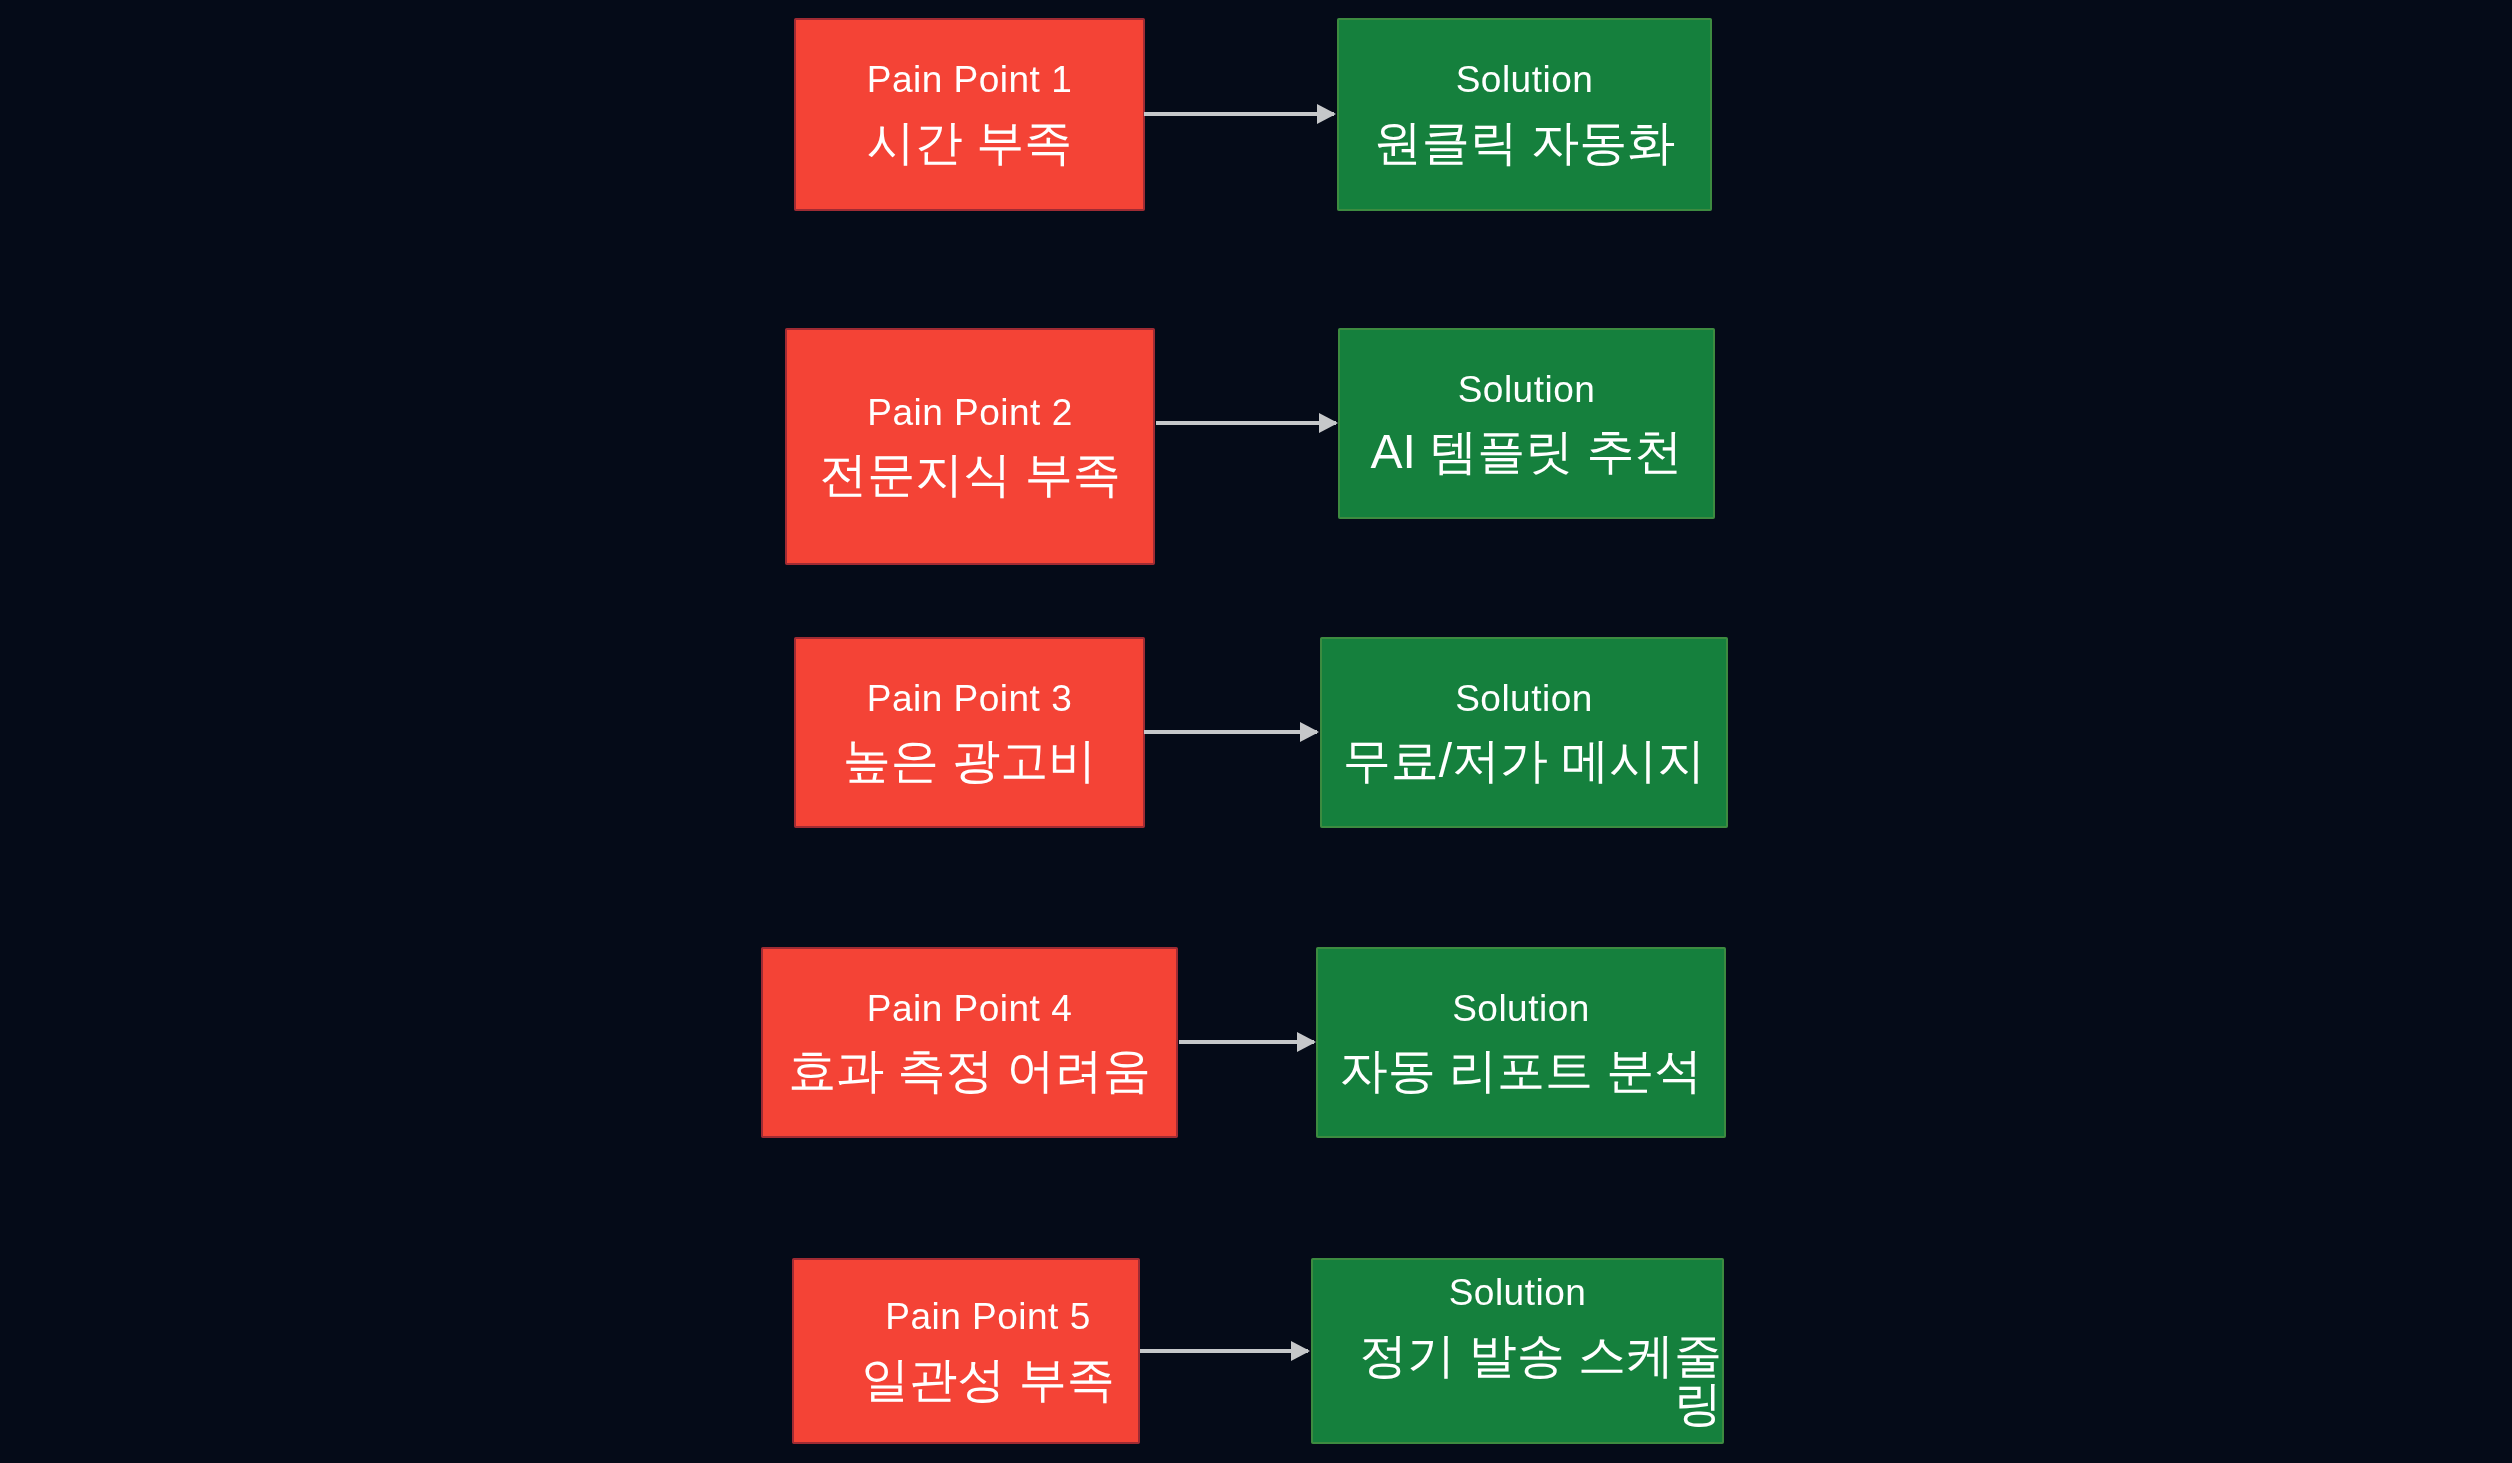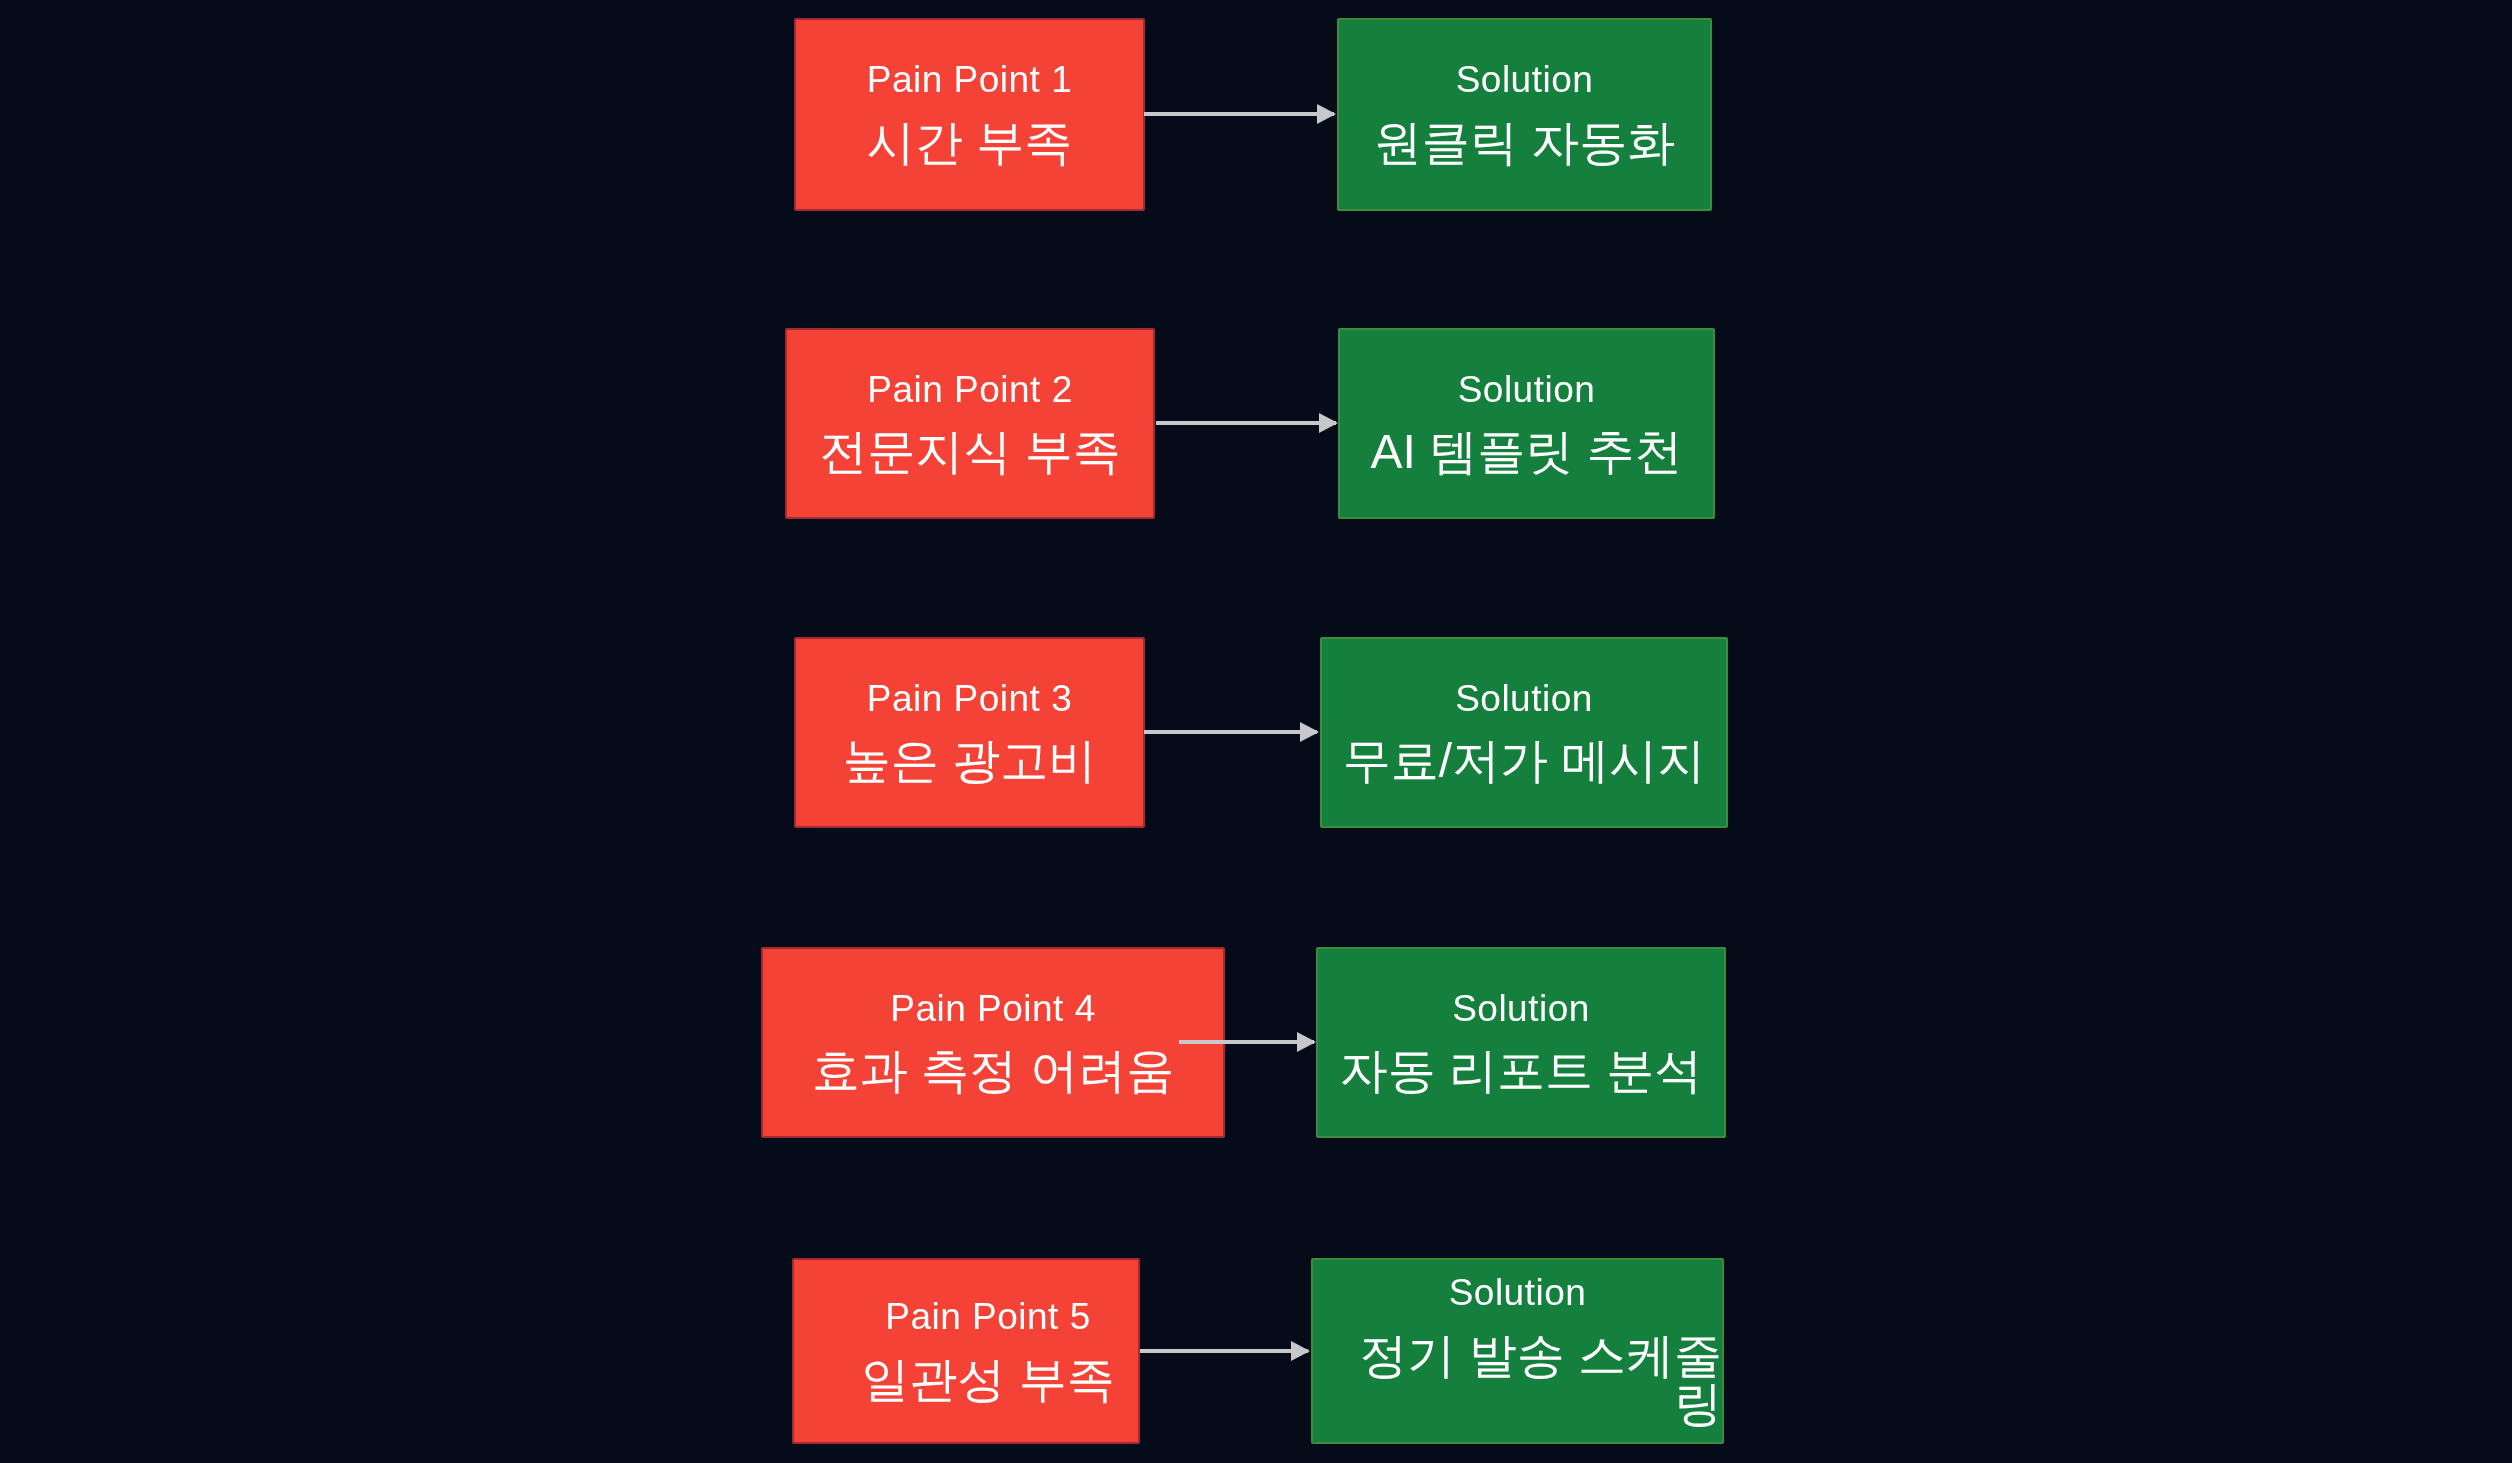--- a/index.html
+++ b/index.html
@@ -71,21 +71,21 @@
     <div class="subtitle">시간 부족</div>
   </div>
   <div class="arrow" style="left:1144px; top:112px; width:190px;">
     <div class="head"></div>
   </div>
   <div class="node solution" style="left:1337px; top:17.5px; width:375px; height:193px;">
     <div class="title">Solution</div>
     <div class="subtitle">원클릭 자동화</div>
   </div>
 
-  <div class="node pain" style="left:785px; top:328px; width:370px; height:191px;">
+  <div class="node pain" style="left:785px; top:328px; width:370px; height:237px;">
     <div class="title">Pain Point 2</div>
     <div class="subtitle">전문지식 부족</div>
   </div>
   <div class="arrow" style="left:1156px; top:421px; width:180px;">
     <div class="head"></div>
   </div>
   <div class="node solution" style="left:1338px; top:328px; width:377px; height:191px;">
     <div class="title">Solution</div>
     <div class="subtitle">AI 템플릿 추천</div>
   </div>
@@ -95,21 +95,21 @@
     <div class="subtitle">높은 광고비</div>
   </div>
   <div class="arrow" style="left:1144px; top:730px; width:173px;">
     <div class="head"></div>
   </div>
   <div class="node solution" style="left:1320px; top:637px; width:408px; height:191px;">
     <div class="title">Solution</div>
     <div class="subtitle">무료/저가 메시지</div>
   </div>
 
-  <div class="node pain" style="left:761px; top:947px; width:464px; height:191px;">
+  <div class="node pain" style="left:761px; top:947px; width:417px; height:191px;">
     <div class="title">Pain Point 4</div>
     <div class="subtitle">효과 측정 어려움</div>
   </div>
   <div class="arrow" style="left:1179px; top:1040px; width:135px;">
     <div class="head"></div>
   </div>
   <div class="node solution" style="left:1316px; top:947px; width:410px; height:191px;">
     <div class="title">Solution</div>
     <div class="subtitle">자동 리포트 분석</div>
   </div>

